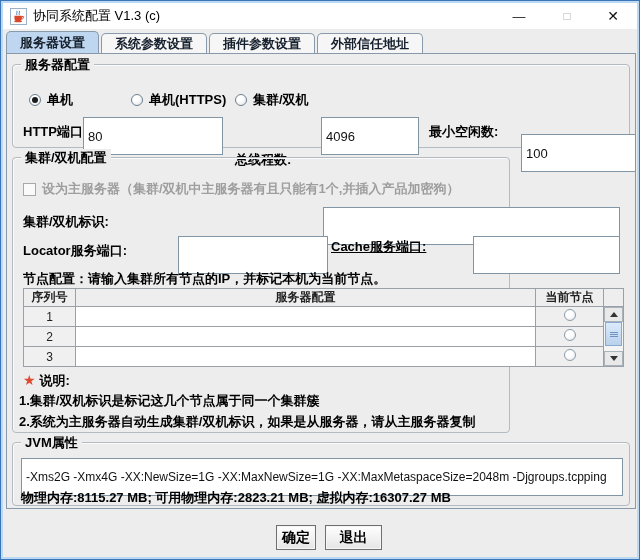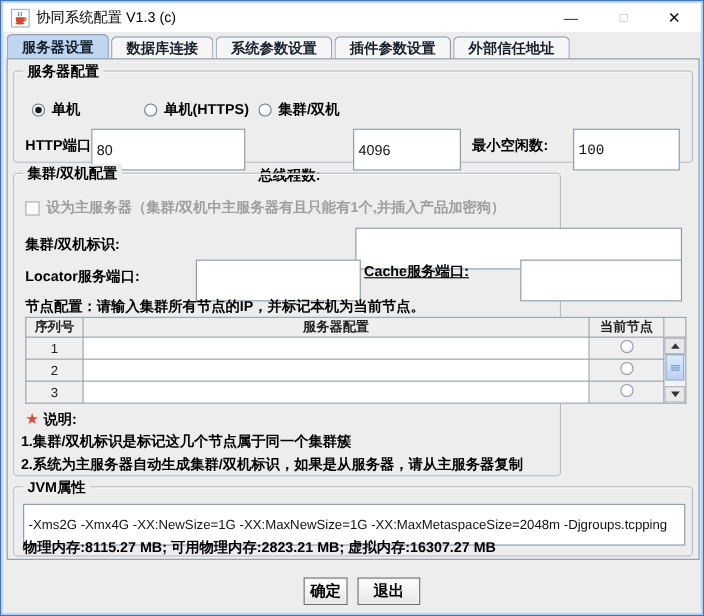--- a/index.html
+++ b/index.html
@@ -92,21 +92,20 @@
     <span class="winbtn btn-max">
         <span>□</span>
       </span>
     <span class="winbtn btn-close">
         <span>✕</span>
       </span>
   </div>
 
   <div class="tabbar">
     <div class="tab selected">服务器设置</div>
-    <div class="tab">数据库连接</div>
     <div class="tab">系统参数设置</div>
     <div class="tab">插件参数设置</div>
     <div class="tab">外部信任地址</div>
   </div>
 
   <div class="content">
 
     <div class="group" style="left:5px;top:10px;width:618px;height:84px;">
       <span class="group-title">服务器配置</span>
 
@@ -121,21 +120,21 @@
       <label class="radio-item" style="left:222px;top:26px;">
         <span class="radio"></span>
         <span>集群/双机</span>
       </label>
 
       <span class="lbl" style="left:10px;top:58px;">HTTP端口:</span>
       <input class="txt" style="left: 70px; top: 52px; width: 140px; height: 24px;" value="80">
       <span class="lbl" style="left:222px;top:58px;margin-top:28px;">总线程数:</span>
       <input class="txt" style="left: 308px; top: 52px; width: 98px; height: 24px;" value="4096">
       <span class="lbl" style="left:416px;top:58px;">最小空闲数:</span>
-      <input class="txt" style="left: 508px; top: 52px; width: 97px; height: 24px; font-family: Liberation Mono, monospace;" value="100">
+      <input class="txt" style="left: 508px; top: 69px; width: 115px; height: 24px;" value="100">
     </div>
 
     <div class="group" style="left:5px;top:103px;width:498px;height:276px;">
       <span class="group-title">集群/双机配置</span>
 
       <label class="chk-item" style="left:10px;top:22px;">
         <span class="checkbox"></span>
         <span>设为主服务器（集群/双机中主服务器有且只能有1个,并插入产品加密狗）</span>
       </label>
 

